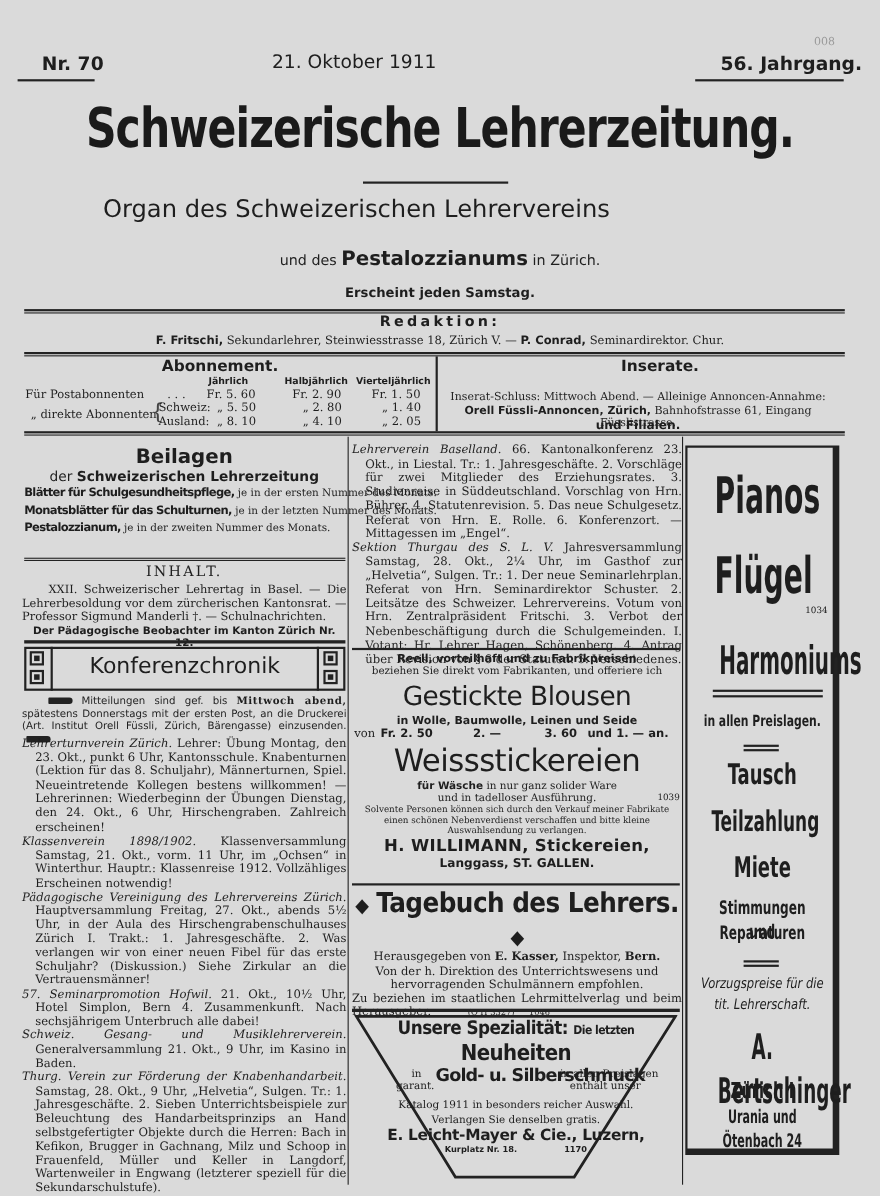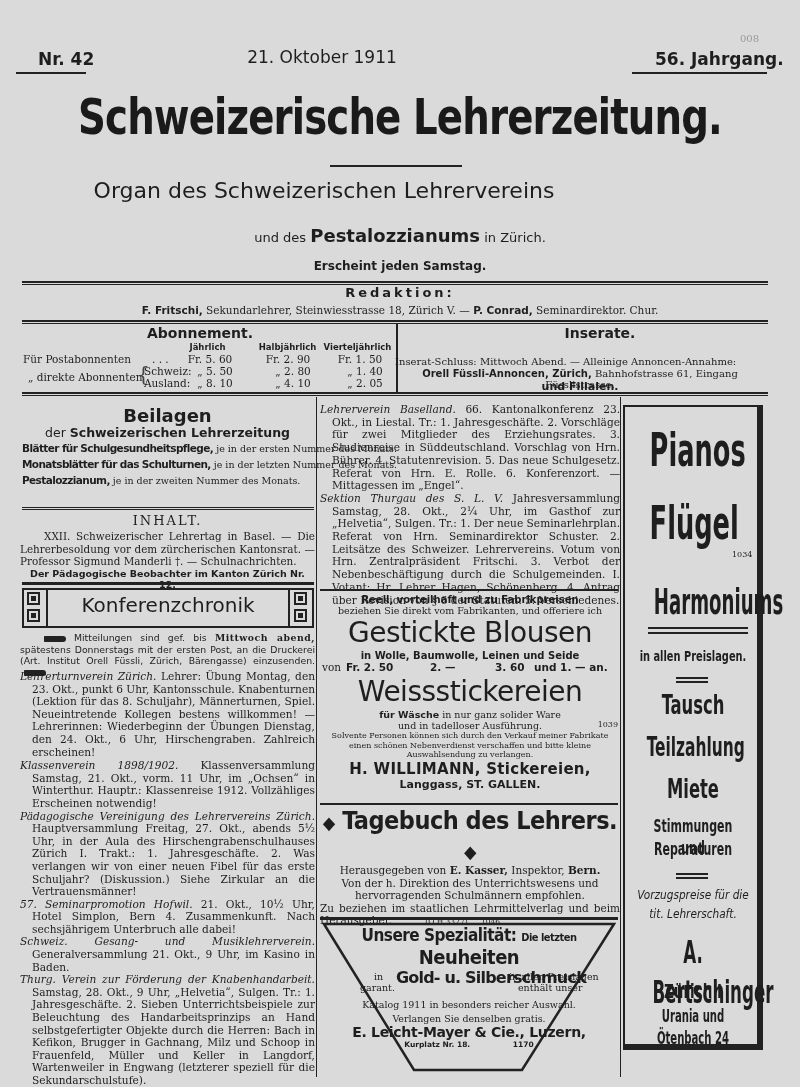--- a/index.html
+++ b/index.html
@@ -35,21 +35,21 @@
 
   
   #abo-title { left: 100px; width: 200px; top: 325px; text-align: center; font-size: 14px; font-weight: bold; font-family: "DejaVu Sans", sans-serif; }
   .abo-col { position: absolute; font-size: 10.5px; text-align: center; }
   .abo-h { font-size: 8.5px; font-weight: bold; font-family: "DejaVu Sans", sans-serif; }
   .abo-row-label { position: absolute; font-size: 10.5px; }
 
   
   #ins-title { left: 400px; width: 400px; top: 325px; text-align: center; font-size: 14px; font-weight: bold; font-family: "DejaVu Sans", sans-serif; }
   #ins-l1 { left: 395px; width: 370px; top: 343px; text-align: center; font-size: 8.8px; font-weight: bold; font-family: "DejaVu Sans", sans-serif; }
-  #ins-l2 { left: 395px; width: 370px; top: 356px; text-align: left; font-size: 10px; }
+  #ins-l2 { left: 395px; width: 370px; top: 356px; text-align: center; font-size: 10px; }
   #ins-l3 { left: 395px; width: 370px; top: 368px; text-align: center; font-size: 10px; }
   #ins-l4 { left: 395px; width: 370px; top: 380px; text-align: center; font-size: 11px; font-weight: bold; font-family: "DejaVu Sans", sans-serif; }
 
   
   #beil-title { left: 20px; width: 295px; top: 405px; text-align: center; font-size: 18px; font-weight: bold; font-family: "DejaVu Sans", sans-serif; }
   #beil-sub { left: 20px; width: 295px; top: 425px; text-align: center; font-size: 12.5px; font-family: "DejaVu Sans", sans-serif; }
   .beil-item { position: absolute; left: 22px; font-size: 9.5px; white-space: nowrap; }
   .beil-item .nm { font-family: "DejaVu Sans", sans-serif; font-weight: bold; font-size: 10.5px; letter-spacing: -0.6px; }
 
   #inhalt-title { left: 20px; width: 295px; top: 513px; text-align: center; font-size: 13px; letter-spacing: 2px; }
@@ -69,21 +69,21 @@
   .kc-entry { padding-left: 12px; text-indent: -12px; text-align: justify; margin-bottom: 0; }
   .kc-entry .org { font-style: italic; }
 
   
   #mid-text { left: 320px; width: 300px; top: 403px; font-size: 10.6px; line-height: 12.7px; }
   #mid-text .kc-entry { padding-left: 12px; }
 
   #ad-blousen { left: 320px; top: 594px; width: 300px; text-align: center; }
   #bl-l1 { font-size: 10px; font-weight: bold; font-family: "DejaVu Sans", sans-serif; }
   #bl-l2 { font-size: 9.5px; }
-  #bl-big1 { font-size: 28px; font-family: "DejaVu Sans", sans-serif; letter-spacing: -0.5px; line-height: 34px; }
+  #bl-big1 { font-size: 24px; font-family: "DejaVu Sans", sans-serif; letter-spacing: -0.5px; line-height: 34px; }
   #bl-l3 { font-size: 10px; font-weight: bold; font-family: "DejaVu Sans", sans-serif; }
   #bl-prices { position: relative; height: 14px; font-size: 10.5px; font-weight: bold; font-family: "DejaVu Sans", sans-serif; }
   #bl-big2 { font-size: 28px; font-family: "DejaVu Sans", sans-serif; line-height: 34px; letter-spacing: -0.5px; }
   #bl-l4 { font-size: 9.5px; }
   #bl-l5 { font-size: 9.5px; position: relative; }
   #bl-small { font-size: 8px; line-height: 9.5px; text-align: center; padding: 0 2px; }
   #bl-firm { font-size: 15px; font-weight: bold; font-family: "DejaVu Sans", sans-serif; letter-spacing: 0.3px; }
   #bl-addr { font-size: 11px; font-weight: bold; font-family: "DejaVu Sans", sans-serif; }
 
   #ad-tagebuch { left: 320px; top: 806px; width: 300px; text-align: center; }
@@ -106,21 +106,21 @@
   #piano-box { left: 623px; top: 405px; width: 140px; height: 645px; border: 2px solid #222; border-right: 6px solid #222; border-bottom: 6px solid #222; }
   .pn { position: absolute; left: 623px; width: 140px; text-align: center; font-family: "DejaVu Sans Condensed","DejaVu Sans", sans-serif; font-weight: bold; }
   .bar2 { position: absolute; height: 2px; background: #222; }
 </style>
 </head>
 <body>
 
 <div class="page">
 
   <div class="abs" id="page-stamp">008</div>
-  <div class="abs sans" id="issue-no">Nr. 42</div>
+  <div class="abs sans" id="issue-no">Nr. 70</div>
   <div class="rule" style="left:16px; top:72px; width:70px; height:2px;"></div>
   <div class="abs sans" id="issue-date">21. Oktober 1911</div>
   <div class="abs sans" id="volume">56. Jahrgang.</div>
   <div class="rule" style="left:632px; top:72px; width:135px; height:2px;"></div>
 
   <div class="abs" id="title">Schweizerische Lehrerzeitung.</div>
   <div class="rule" style="left:330px; top:165px; width:132px; height:2px;"></div>
   <div class="abs" id="subtitle1">Organ des Schweizerischen Lehrervereins</div>
   <div class="abs" id="subtitle2">
     <span>und des</span>

